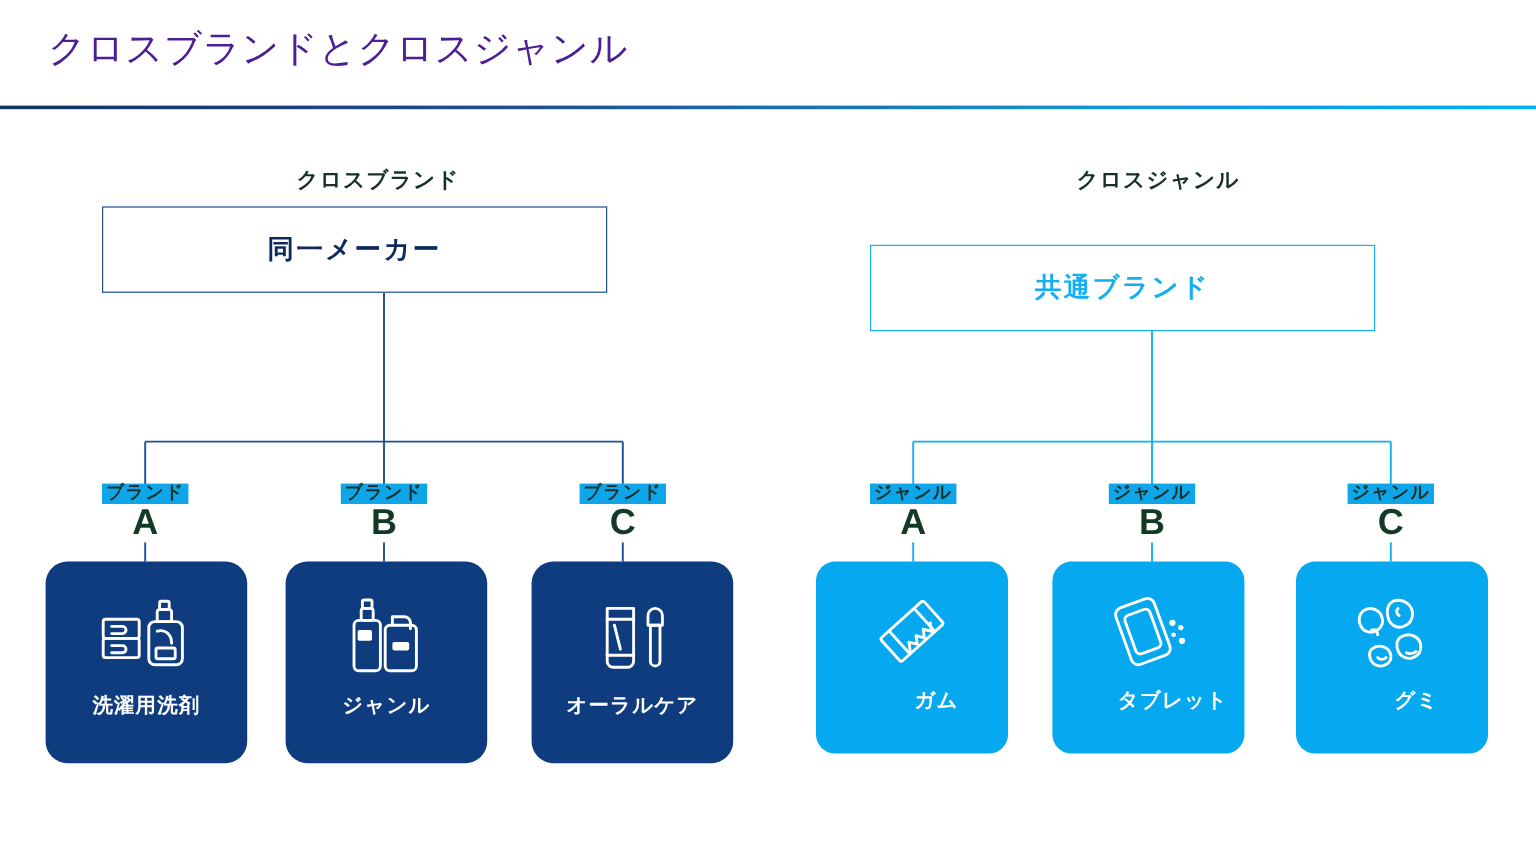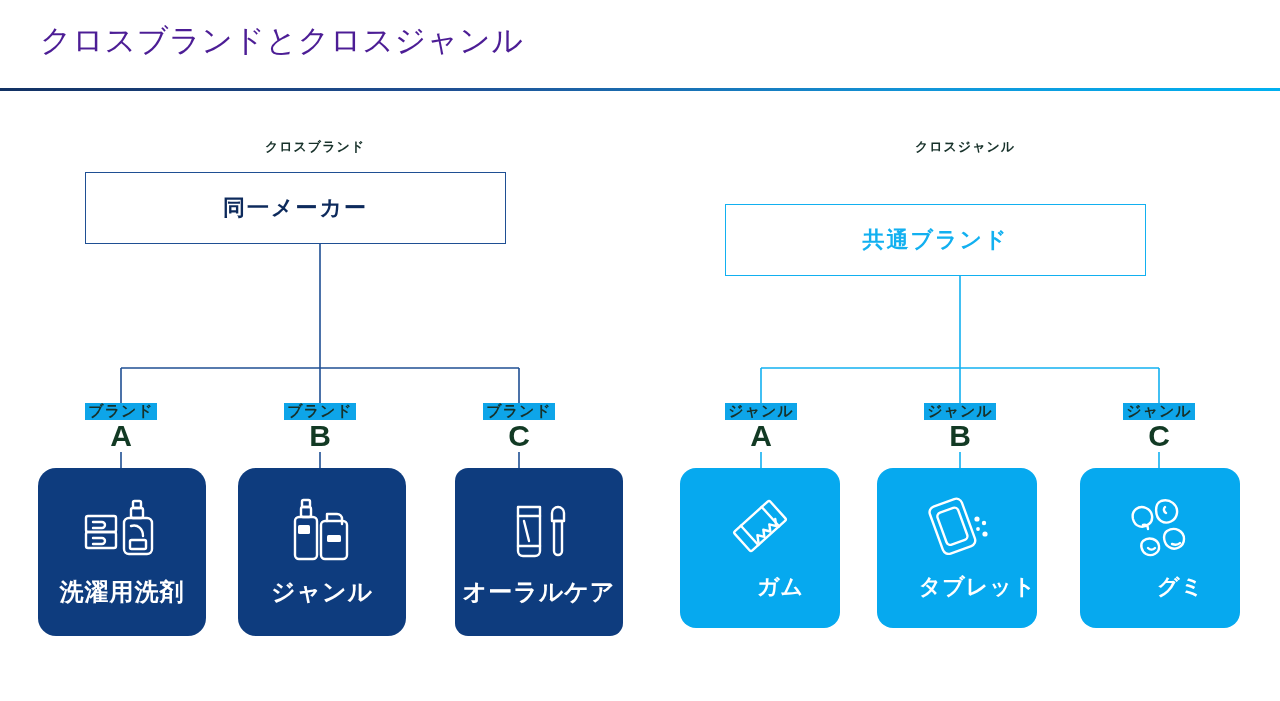--- a/index.html
+++ b/index.html
@@ -44,21 +44,21 @@
     height: 520px;
   }
   #panel-cross-brand { left: 45px; }
   #panel-cross-genre { left: 695px; }
 
   .panel-caption {
     position: absolute;
     top: 0;
     width: 100%;
     text-align: center;
-    font-size: 13px;
+    font-size: 18px;
     font-weight: bold;
     color: #17312a;
     letter-spacing: 1px;
   }
 
   .root-box {
     position: absolute;
     top: 34px;
     left: 40px;
     width: 421px;
@@ -137,24 +137,24 @@
     display: flex;
     align-items: center;
     justify-content: center;
   }
   .card.cyan .card-icon { margin-top: 22px; height: 72px; }
 
   .card-label {
     color: #ffffff;
     font-weight: bold;
     letter-spacing: 1px;
-    font-size: 24px;
+    font-size: 17px;
     margin-top: 8px;
   }
-  .card.cyan .card-label { font-size: 22px; margin-top: 10px; margin-left: 41px; }
+  .card.cyan .card-label { font-size: 17px; margin-top: 10px; margin-left: 41px; }
 </style>
 </head>
 <body>
 
 <div id="slide-title">クロスブランドとクロスジャンル</div>
 <div id="title-divider"></div>
 
 <div class="panel" id="panel-cross-brand">
 
   <div class="panel-caption">クロスブランド</div>
@@ -212,21 +212,21 @@
         <rect x="11" y="30" width="12" height="9" rx="1.5" fill="#ffffff" stroke="none"></rect>
         <rect x="34" y="26" width="26" height="38" rx="4"></rect>
         <path d="M40 26 v-7 h10 a5 5 0 0 1 5 5"></path>
         <path d="M55 24 v5"></path>
         <rect x="40" y="40" width="14" height="7" rx="1.5" fill="#ffffff" stroke="none"></rect>
       </svg>
     </div>
     <div class="card-label">ジャンル</div>
   </div>
 
-  <div class="card navy" style="left:410px;border-radius:13px;">
+  <div class="card navy" style="left:398px;">
     <div class="card-icon">
       <svg width="62" height="72" viewBox="0 0 62 72" xmlns="http://www.w3.org/2000/svg" fill="none" stroke="#ffffff" stroke-width="2.4" stroke-linejoin="round" stroke-linecap="round">
         <path d="M10 12 h22 v44 a5 5 0 0 1 -5 5 h-12 a5 5 0 0 1 -5 -5 z"></path>
         <line x1="10" y1="21" x2="32" y2="21"></line>
         <line x1="10" y1="51" x2="32" y2="51"></line>
         <line x1="16" y1="26" x2="21" y2="46"></line>
         <path d="M44 18 a6 6 0 0 1 6 -6 a6 6 0 0 1 6 6 v8 h-12 z"></path>
         <path d="M46 26 h8 v30 a4 4 0 0 1 -4 4 a4 4 0 0 1 -4 -4 z"></path>
       </svg>
     </div>

